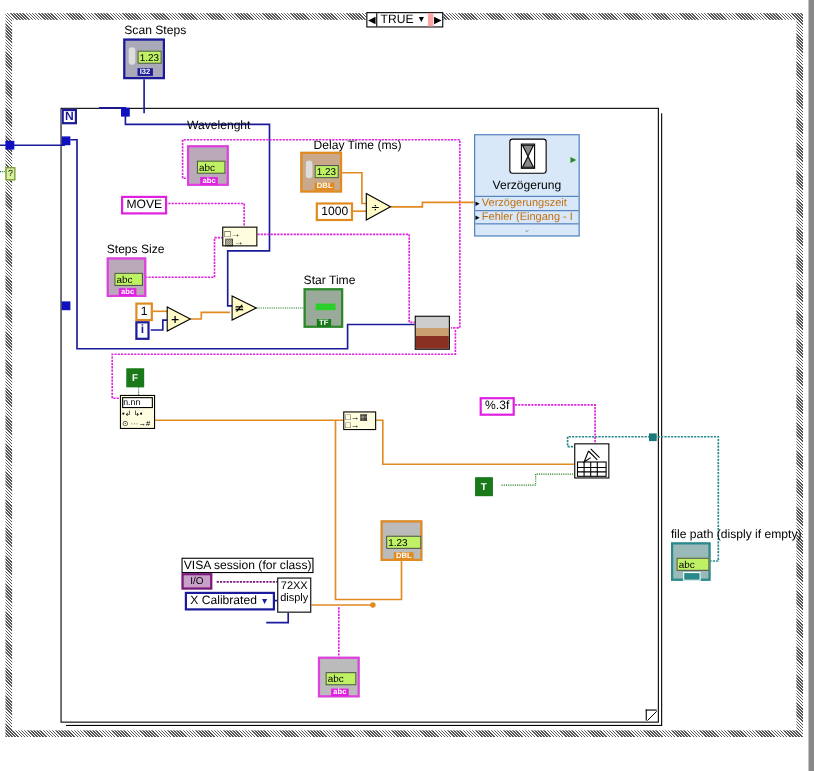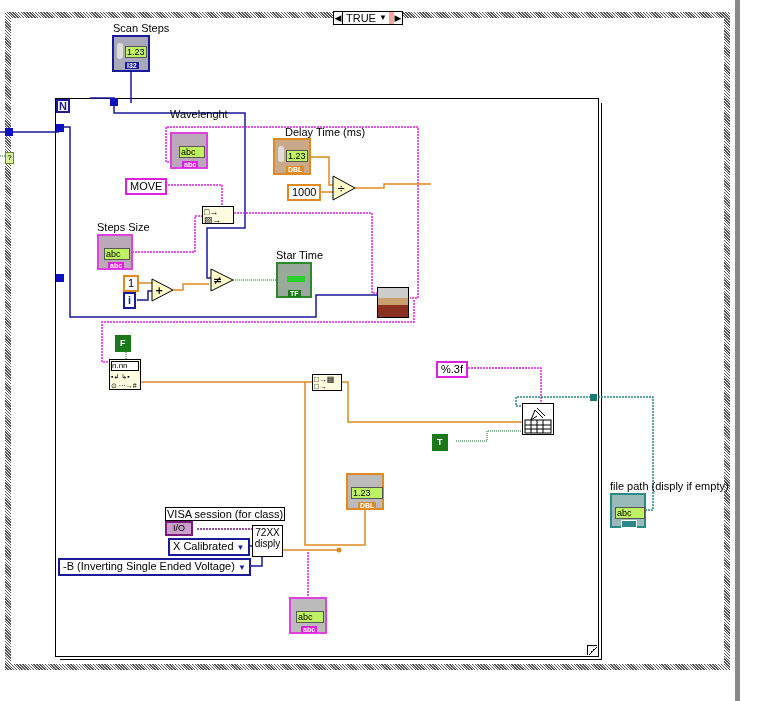--- a/index.html
+++ b/index.html
@@ -154,21 +154,21 @@
     <div class="tag" style="left:10px;top:27px;background:#e020e0;">abc</div>
   </div>
 
   <div class="lbl" style="left:275px;top:126px;margin-left:10px;">Delay Time (ms)</div>
   <div class="ctrl ctl-dbl" style="left:273px;top:138px;width:38px;height:37px;">
     <div class="abs" style="left:3px;top:6px;width:6px;height:16px;background:#ddd;border-radius:3px;"></div>
     <div class="inner-field" style="left:11px;top:10px;">1.23</div>
     <div class="tag" style="left:11px;top:26px;background:#e08a20;">DBL</div>
   </div>
 
-  <div class="const c-str" style="left:125px;top:178px;text-align:center;">MOVE</div>
+  <div class="const c-str" style="left:110px;top:178px;text-align:center;">MOVE</div>
   <div class="const c-num" style="left:287px;top:184px;">1000</div>
   <div class="const c-num" style="left:123px;top:275px;">1</div>
   <div class="const c-i" style="left:123px;top:292px;">i</div>
   <div class="const c-str" style="left:436px;top:361px;">%.3f</div>
   <div class="const c-bool" style="left:115px;top:335px;"><span>F</span></div>
   <div class="const c-bool" style="left:432px;top:434px;"><span>T</span></div>
 
   <div class="lbl" style="left:97px;top:221px;">Steps Size</div>
   <div class="ctrl ctl-str" style="left:97px;top:234px;width:36px;height:36px;">
     <div class="inner-field" style="left:5px;top:12px;width:22px;">abc</div>
@@ -178,20 +178,33 @@
   <div class="subvi" style="left:202px;top:206px;width:32px;height:18px;font-size:9px;line-height:8px;padding:1px;">□→<br>▨→</div>
 
   <div class="lbl" style="left:276px;top:249px;">Star Time</div>
   <div class="ctrl ctl-bool" style="left:276px;top:262px;width:36px;height:36px;">
     <div class="abs" style="left:9px;top:12px;width:18px;height:6px;background:#2ad02a;"></div>
     <div class="tag" style="left:10px;top:26px;background:#1a7a1a;">TF</div>
   </div>
 
   <div class="term-img"></div>
 
+  <div class="express">
+    <div class="icon">
+      <svg width="32" height="30">
+          <rect x="10" y="4" width="12" height="22" fill="#fff" stroke="#000"></rect>
+          <path d="M11 5 L21 5 L16 15 L21 25 L11 25 L16 15 Z" fill="#888" stroke="#000" stroke-width="1"></path>
+        </svg>
+    </div>
+    <div class="abs" style="right:2px;top:18px;font-size:7px;color:#2a8a2a;">▶</div>
+    <div class="title">Verzögerung</div>
+    <div class="row" style="top:55px;">Verzögerungszeit</div>
+    <div class="row" style="top:68px;">Fehler (Eingang - I</div>
+    <div class="foot">⌄</div>
+  </div>
 
   <div class="subvi" style="left:109px;top:359px;width:32px;height:31px;">
     <div style="border:1px solid #000;background:#fff;font-size:8px;line-height:8px;margin:1px;">n.nn</div>
     <div style="font-size:7px;line-height:9px;padding-left:1px;">▪↲ ↳▪<br>⊙ ···→#</div>
   </div>
 
   <div class="subvi" style="left:312px;top:374px;width:30px;height:17px;font-size:8px;line-height:7px;padding:1px;">□→▦<br>□→</div>
 
   <div class="subvi" style="left:522px;top:403px;width:32px;height:32px;background:#fff;">
     <svg width="30" height="30">
@@ -212,24 +225,20 @@
   </div>
 
   <div class="lbl" style="left:165px;top:507px;border:1px solid #000;padding:0 1px;background:#fff;">VISA session (for class)</div>
   <div class="const" style="left:165px;top:521px;border:2px solid #7a1a7a;background:#c8a0c8;font-size:9px;line-height:11px;padding:0 6px;">
     <span>I/O</span>
   </div>
   <div class="const c-enum" style="left:168px;top:538px;">
     <span>X Calibrated</span>
     <span style="font-size:8px;color:#1a1a9a;"> ▼</span>
   </div>
-  <div class="const c-enum" style="left:58px;top:558px;">
-    <span>-B (Inverting Single Ended Voltage)</span>
-    <span style="font-size:8px;color:#1a1a9a;"> ▼</span>
-  </div>
   <div class="subvi" style="left:252px;top:525px;width:31px;height:32px;background:#fff;text-align:center;font-size:10px;line-height:11px;padding-top:1px;">
     <div>72XX</div>
     <div>disply</div>
   </div>
 
   <div class="lbl" style="left:610px;top:480px;">file path (disply if empty)</div>
   <div class="ctrl ctl-path" style="left:610px;top:493px;width:36px;height:35px;">
     <div class="inner-field" style="left:3px;top:12px;width:26px;">abc</div>
     <div class="abs" style="left:9px;top:25px;width:14px;height:6px;background:#2a8a8a;border:1px solid #fff;"></div>
   </div>

